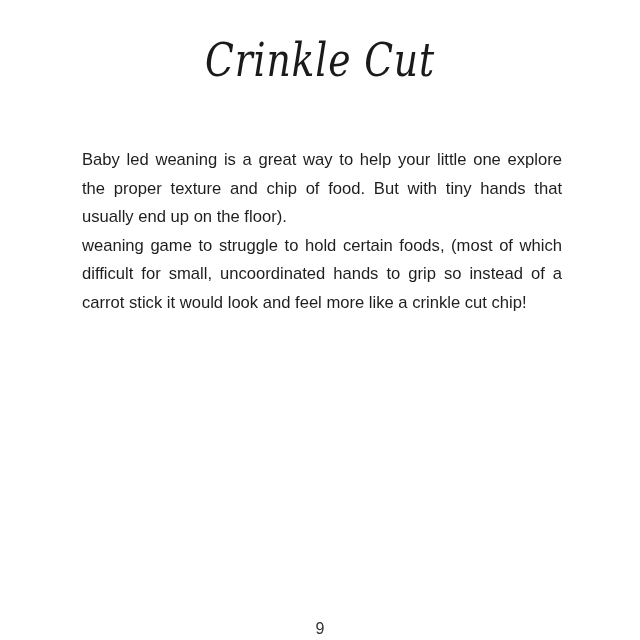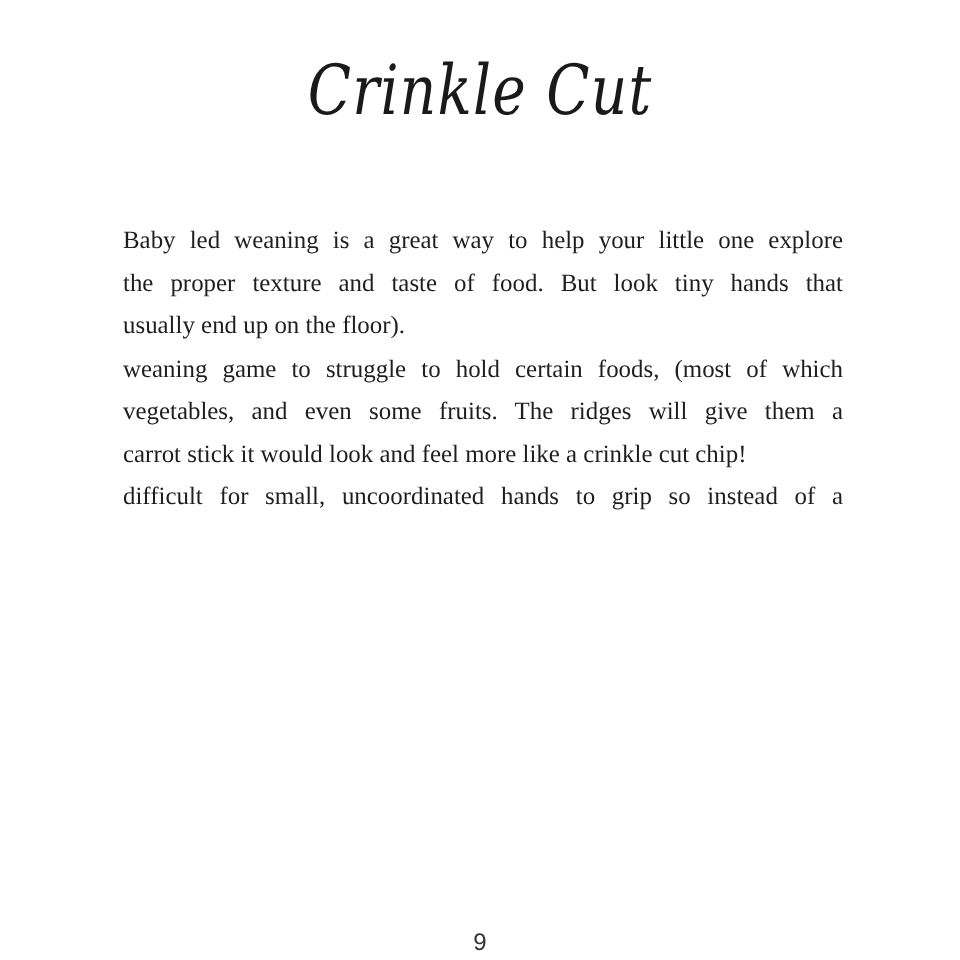--- a/index.html
+++ b/index.html
@@ -27,21 +27,21 @@
       letter-spacing: 1px;
       color: #1a1a1a;
       transform: scaleX(0.82);
       transform-origin: center;
     }
     .body-text {
       position: absolute;
       top: 146px;
       left: 82px;
       width: 480px;
-      font-family: Liberation Serif, serif;
+      font-family: Liberation Sans, sans-serif;
       font-size: 16.6px;
       line-height: 28.5px;
       color: #1e1e1e;
     }
     .para {
       margin: 0;
       text-align: justify;
     }
     .para .ln {
       display: block;
@@ -68,24 +68,23 @@
     }
   </style>
 </head>
 <body>
 
 <h1 class="title">Crinkle Cut</h1>
 
 <div class="body-text">
   <p class="para">
     <span class="ln first">Baby led weaning is a great way to help your little one explore</span>
-    <span class="ln">the proper texture and taste of food. But look tiny hands that</span>
+    <span class="ln">the proper texture and chip of food. But with tiny hands that</span>
     <span class="ln last">usually end up on the floor).</span>
     <span class="ln">weaning game to struggle to hold certain foods, (most of which</span>
   </p>
   <p class="para indent">
-    <span class="ln">vegetables, and even some fruits. The ridges will give them a</span>
+    <span class="ln">difficult for small, uncoordinated hands to grip so instead of a</span>
     <span class="ln last">carrot stick it would look and feel more like a crinkle cut chip!</span>
-    <span class="ln">difficult for small, uncoordinated hands to grip so instead of a</span>
   </p>
 </div>
 
 <div class="page-number">9</div>
 
 </body></html>

